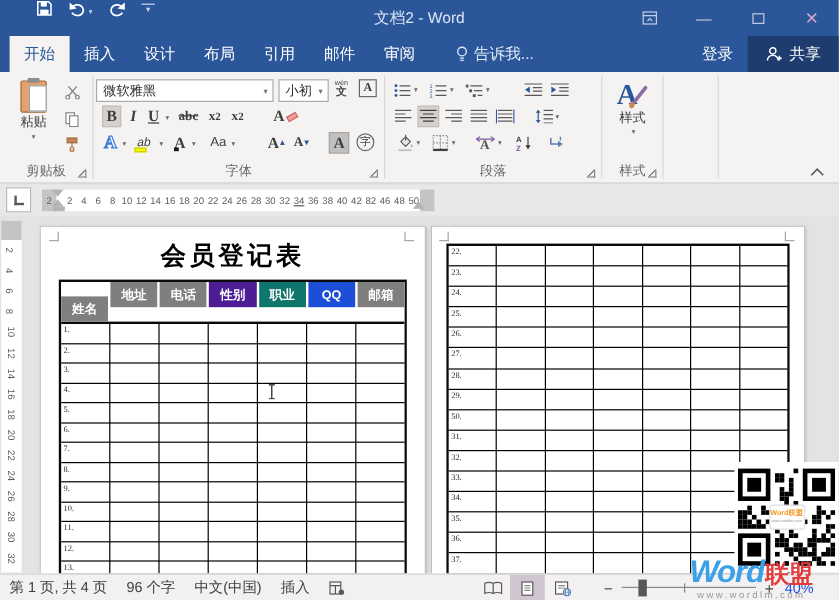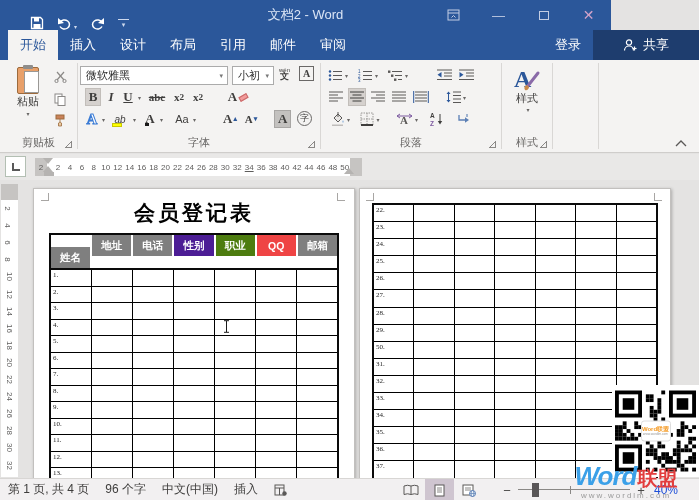--- a/index.html
+++ b/index.html
@@ -1,38 +1,38 @@
 <!DOCTYPE html>
 <html><head>
 <meta charset="utf-8">
 <style>
 *{margin:0;padding:0;box-sizing:border-box}
 html,body{width:699px;height:500px;overflow:hidden}
 body{font-family:"Liberation Sans",sans-serif;position:relative;background:#e4e3e2;font-size:12px;-webkit-font-smoothing:antialiased}
 
 
-.titlebar{position:absolute;left:0;top:0;width:611px;height:30px;background:#2b579a;display:flex;align-items:flex-end;z-index:20}
+.titlebar{position:absolute;left:0;top:0;width:699px;height:30px;background:#2b579a;display:flex;align-items:flex-start;z-index:20}
 .qat{display:flex;align-items:center;gap:13px;margin-left:30px}
 .qbtn{display:flex;align-items:flex-end;color:#fff;cursor:default}
 .qcaret{font-size:6px;color:#cdd9ee;margin-left:2px}
 .qat-custom{width:11px;border-top:1px solid #cdd9ee;color:#cdd9ee;font-size:7px;text-align:center;line-height:7px;padding-top:1px}
 .wtitle{position:absolute;left:0;right:0;top:0;height:30px;line-height:30px;text-align:center;color:#dbe5f5;font-size:13px;pointer-events:none}
 .winbtns{position:absolute;right:0;top:0;height:30px;display:flex}
 .wbtn{width:45px;height:30px;display:flex;align-items:center;justify-content:center;color:#c3cde3}
 .wbtn.min{font-size:13px}
 .maxsq{width:10px;height:9px;border:1px solid #c3cde3}
 .wbtn.close{color:#d2a3c9;font-size:14px}
 
 
 .tabsrow{position:absolute;top:30px;left:0;width:699px;height:30px;background:#2b579a;display:flex;padding-left:8px;color:#fff;z-index:19}
 .tab{padding:0 12px;line-height:30px;font-size:13px;color:#fff;white-space:nowrap}
 .tab.active{background:#f4f3f2;color:#2b579a}
 .tab.tellme{display:flex;align-items:center;gap:5px;margin-left:10px;color:#dfe8f6}
 .tab.signin{margin-left:auto}
-.tab.share{background:#1e3d6e;display:flex;align-items:center;gap:6px;padding:0 30px}
+.tab.share{background:#1e3d6e;display:flex;align-items:center;gap:6px;padding:0 15px}
 
 
 .ribbon{position:absolute;top:60px;left:0;width:699px;height:93px;background:#f4f3f2;border-bottom:1px solid #cfcdcb;z-index:18}
 .gsep{position:absolute;top:3px;bottom:3px;width:1px;background:#d9d7d5}
 .group{position:absolute;top:0;height:100%}
 .glabel{position:absolute;bottom:2px;left:0;right:0;text-align:center;font-size:11px;color:#6a6867;white-space:nowrap}
 .launcher{position:absolute;right:5px;bottom:4px;width:7px;height:7px;border-right:1px solid #8a8886;border-bottom:1px solid #8a8886;background:linear-gradient(135deg,transparent 52%,#8a8886 52%,#8a8886 64%,transparent 64%)}
 .rb{position:absolute;height:18px;display:flex;align-items:center;justify-content:center;color:#3f3e3d}
 .mc{font-size:6px;color:#6a6867;margin-left:2px}
 .combo{position:absolute;height:19px;background:#fff;border:1px solid #ababab;display:flex;align-items:center;font-size:11px;color:#2c2c2c;padding-left:5px}
@@ -175,20 +175,28 @@
   </div>
 
   <div class="tabsrow">
     <div class="tab active"><span>开始</span></div>
     <div class="tab"><span>插入</span></div>
     <div class="tab"><span>设计</span></div>
     <div class="tab"><span>布局</span></div>
     <div class="tab"><span>引用</span></div>
     <div class="tab"><span>邮件</span></div>
     <div class="tab"><span>审阅</span></div>
+    <div class="tab tellme">
+      <svg width="10" height="14" viewBox="0 0 10 14">
+          <circle cx="5" cy="5" r="3.6" fill="none" stroke="#dfe8f6" stroke-width="1.1"></circle>
+          <line x1="3.2" y1="10.5" x2="6.8" y2="10.5" stroke="#dfe8f6" stroke-width="1.1"></line>
+          <line x1="3.6" y1="12.3" x2="6.4" y2="12.3" stroke="#dfe8f6" stroke-width="1.1"></line>
+        </svg>
+      <span>告诉我...</span>
+    </div>
     <div class="tab signin"><span>登录</span></div>
     <div class="tab share">
       <svg width="14" height="14" viewBox="0 0 14 14">
           <circle cx="6" cy="4.4" r="2.6" fill="none" stroke="#fff" stroke-width="1.2"></circle>
           <path d="M1.5 12.5 a4.5 4.5 0 0 1 9 0" fill="none" stroke="#fff" stroke-width="1.2"></path>
           <line x1="11.5" y1="8.5" x2="11.5" y2="12.5" stroke="#fff" stroke-width="1.2"></line>
           <line x1="9.5" y1="10.5" x2="13.5" y2="10.5" stroke="#fff" stroke-width="1.2"></line>
         </svg>
       <span>共享</span>
     </div>
@@ -503,21 +511,21 @@
           <span class="hnum" style="left: 142.45px;">24</span>
           <span class="hnum" style="left: 154.4px;">26</span>
           <span class="hnum" style="left: 166.35px;">28</span>
           <span class="hnum" style="left: 178.3px;">30</span>
           <span class="hnum" style="left: 190.25px;">32</span>
           <span class="hnum" style="left: 202.2px; text-decoration: underline;">34</span>
           <span class="hnum" style="left: 214.15px;">36</span>
           <span class="hnum" style="left: 226.1px;">38</span>
           <span class="hnum" style="left: 238.05px;">40</span>
           <span class="hnum" style="left: 250px;">42</span>
-          <span class="hnum" style="left: 261.95px;">44</span>
+          <span class="hnum" style="left: 261.95px;">82</span>
           <span class="hnum" style="left: 273.9px;">46</span>
           <span class="hnum" style="left: 285.85px;">48</span>
           <span class="hnum" style="left: 297.8px;">50</span>
         </div>
       <div class="hr-gray" style="left:315px;width:12px"></div>
       <span class="tri-down" style="left:8px;top:0"></span>
       <span class="tri-up" style="left:8px;top:8px"></span>
       <span class="ind-box" style="left:9px;top:14px"></span>
       <span class="tri-up" style="left:309px;top:10px"></span>
     </div>
@@ -547,22 +555,22 @@
     <div class="page page1">
       <span class="cmark tl" style="left:7px;top:4px"></span>
       <span class="cmark tr" style="right:9px;top:4px"></span>
       <div class="doctitle">会员登记表</div>
       <div class="mtable">
         <div class="thead" id="p1head">
             <div class="hcell" style="background: rgb(127, 127, 127); margin-top: 12px;">姓名</div>
             <div class="hcell" style="background: rgb(127, 127, 127);">地址</div>
             <div class="hcell" style="background: rgb(127, 127, 127);">电话</div>
             <div class="hcell" style="background: #4c1d95;">性别</div>
-            <div class="hcell" style="background: #4d7c0f;">职业</div>
-            <div class="hcell" style="background: #ef4444;">QQ</div>
+            <div class="hcell" style="background: #0f766e;">职业</div>
+            <div class="hcell" style="background: #1d4ed8;">QQ</div>
             <div class="hcell" style="background: rgb(127, 127, 127);">邮箱</div>
           </div>
         <div class="tbody p1" id="p1body">
             <div class="cell">
               <span class="rownum">1.</span>
             </div>
             <div class="cell"></div>
             <div class="cell"></div>
             <div class="cell"></div>
             <div class="cell"></div>

